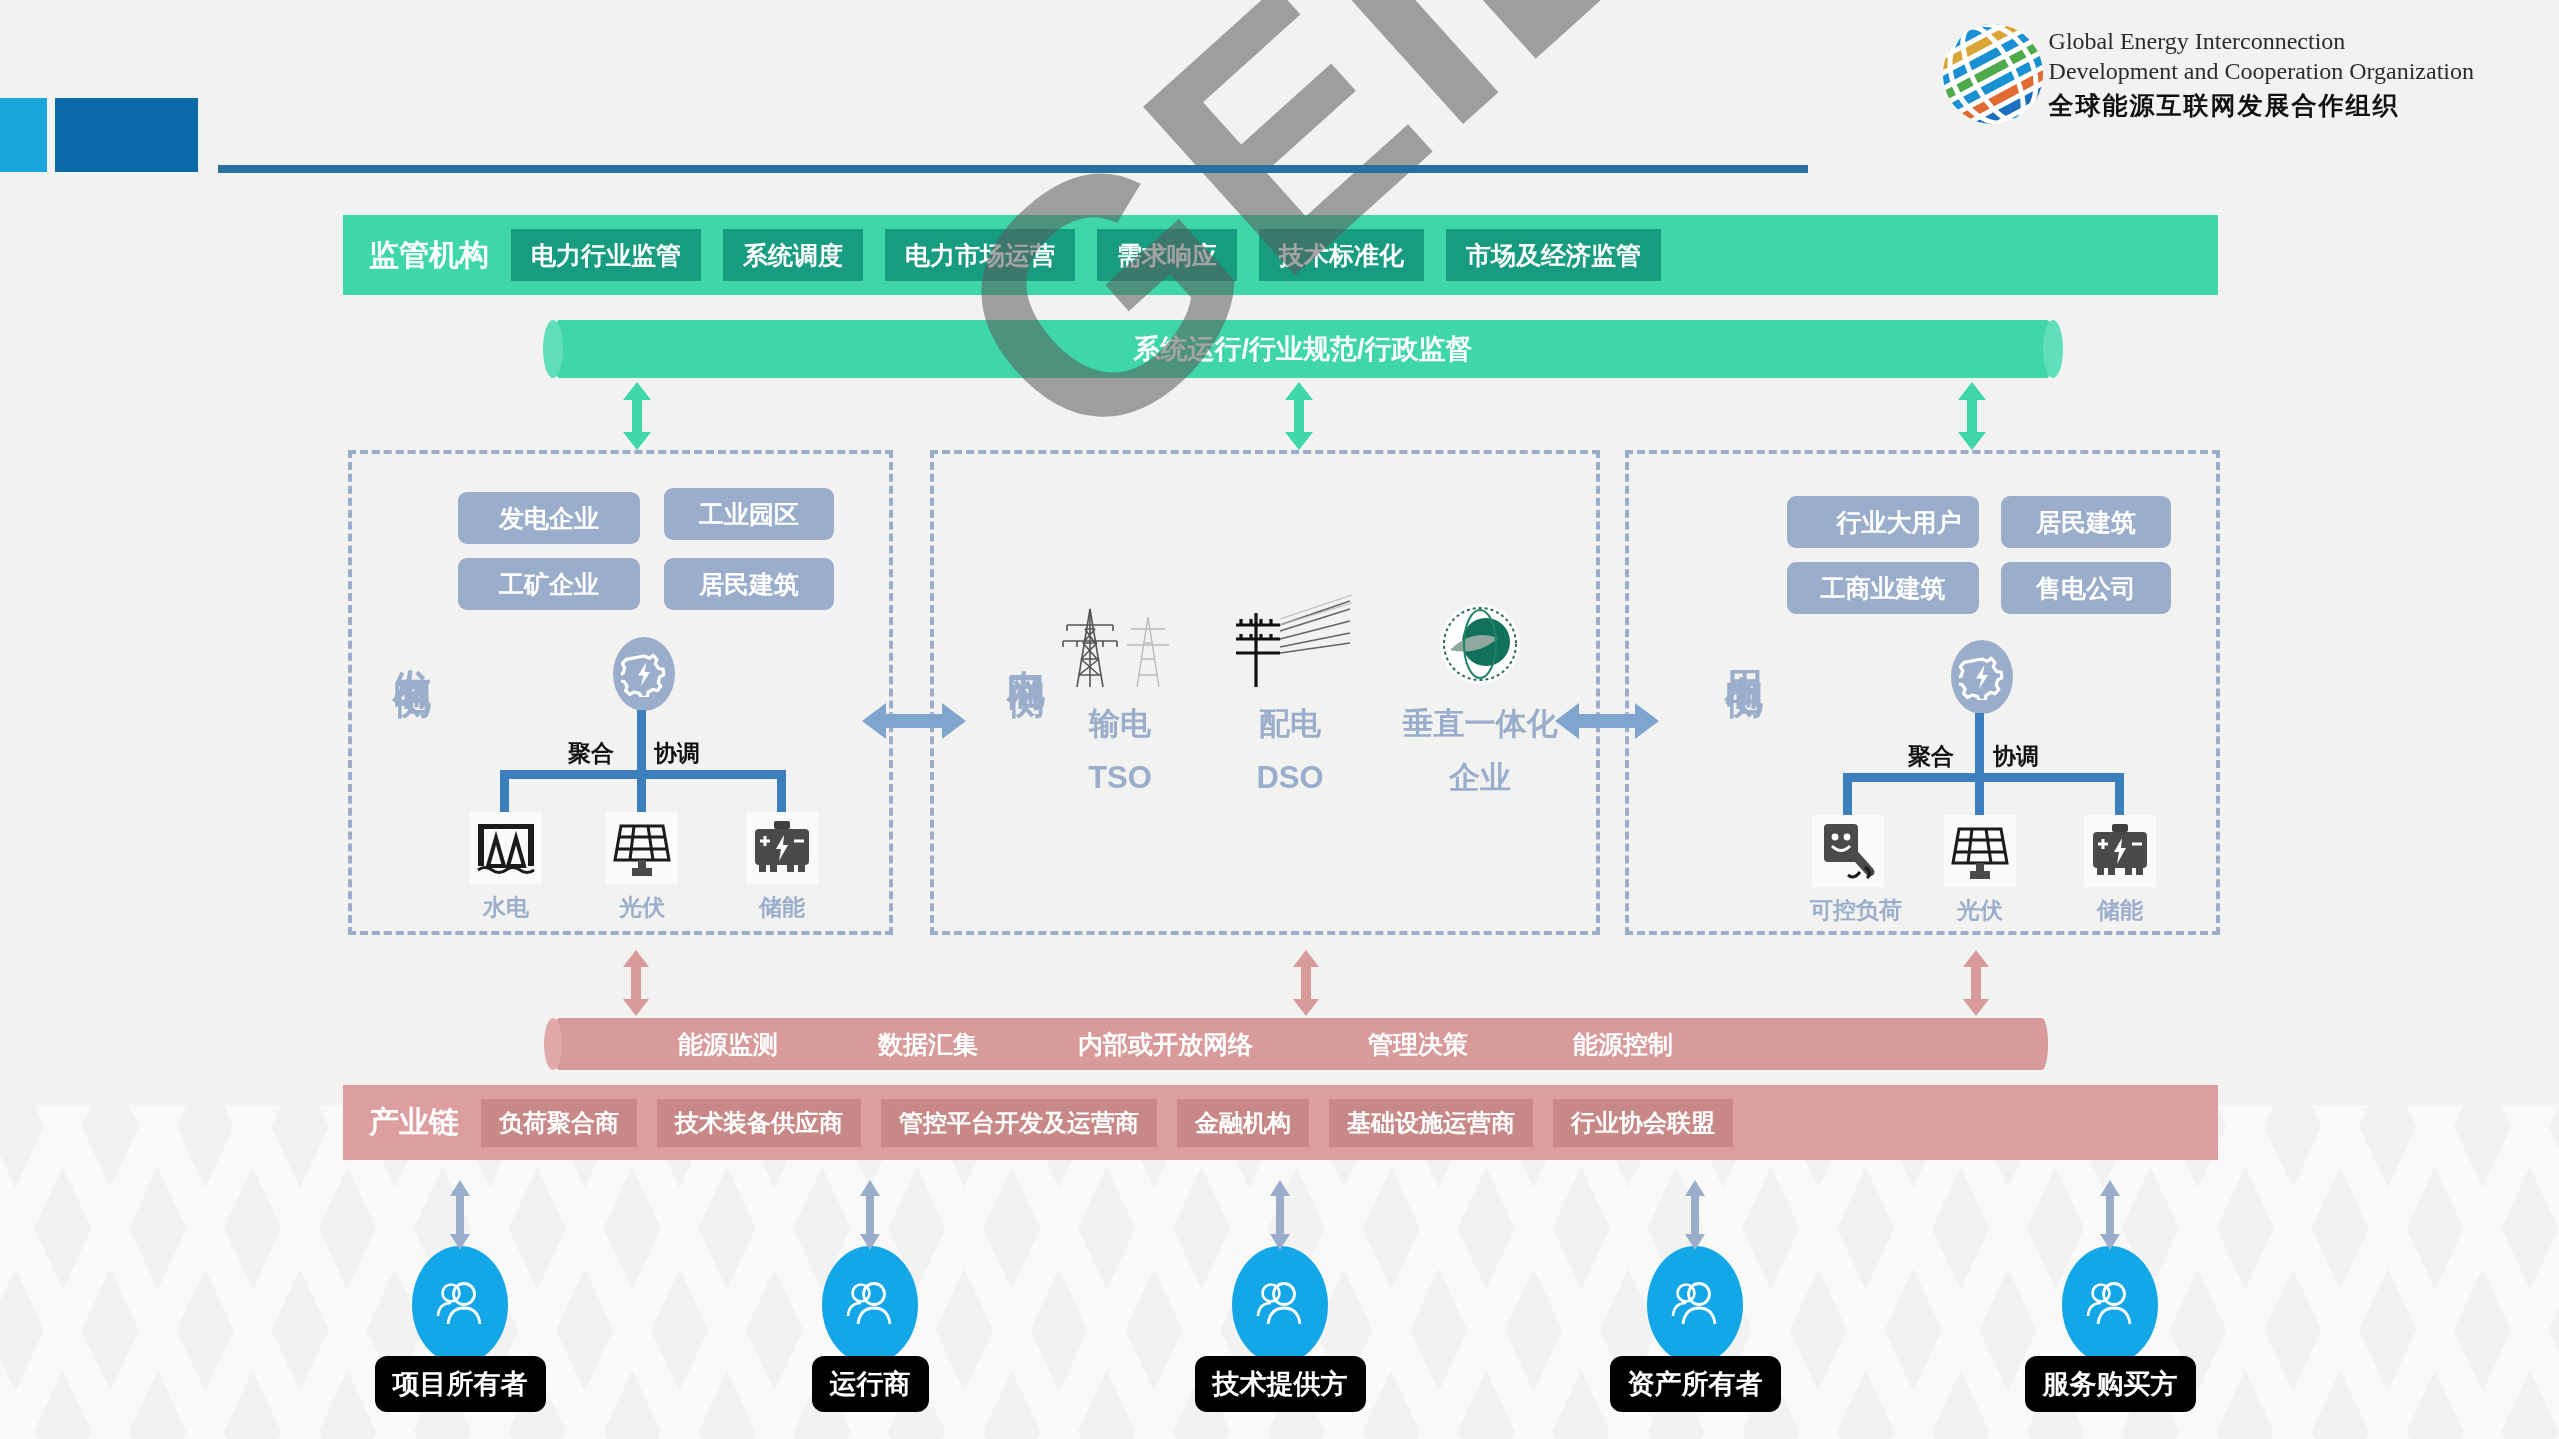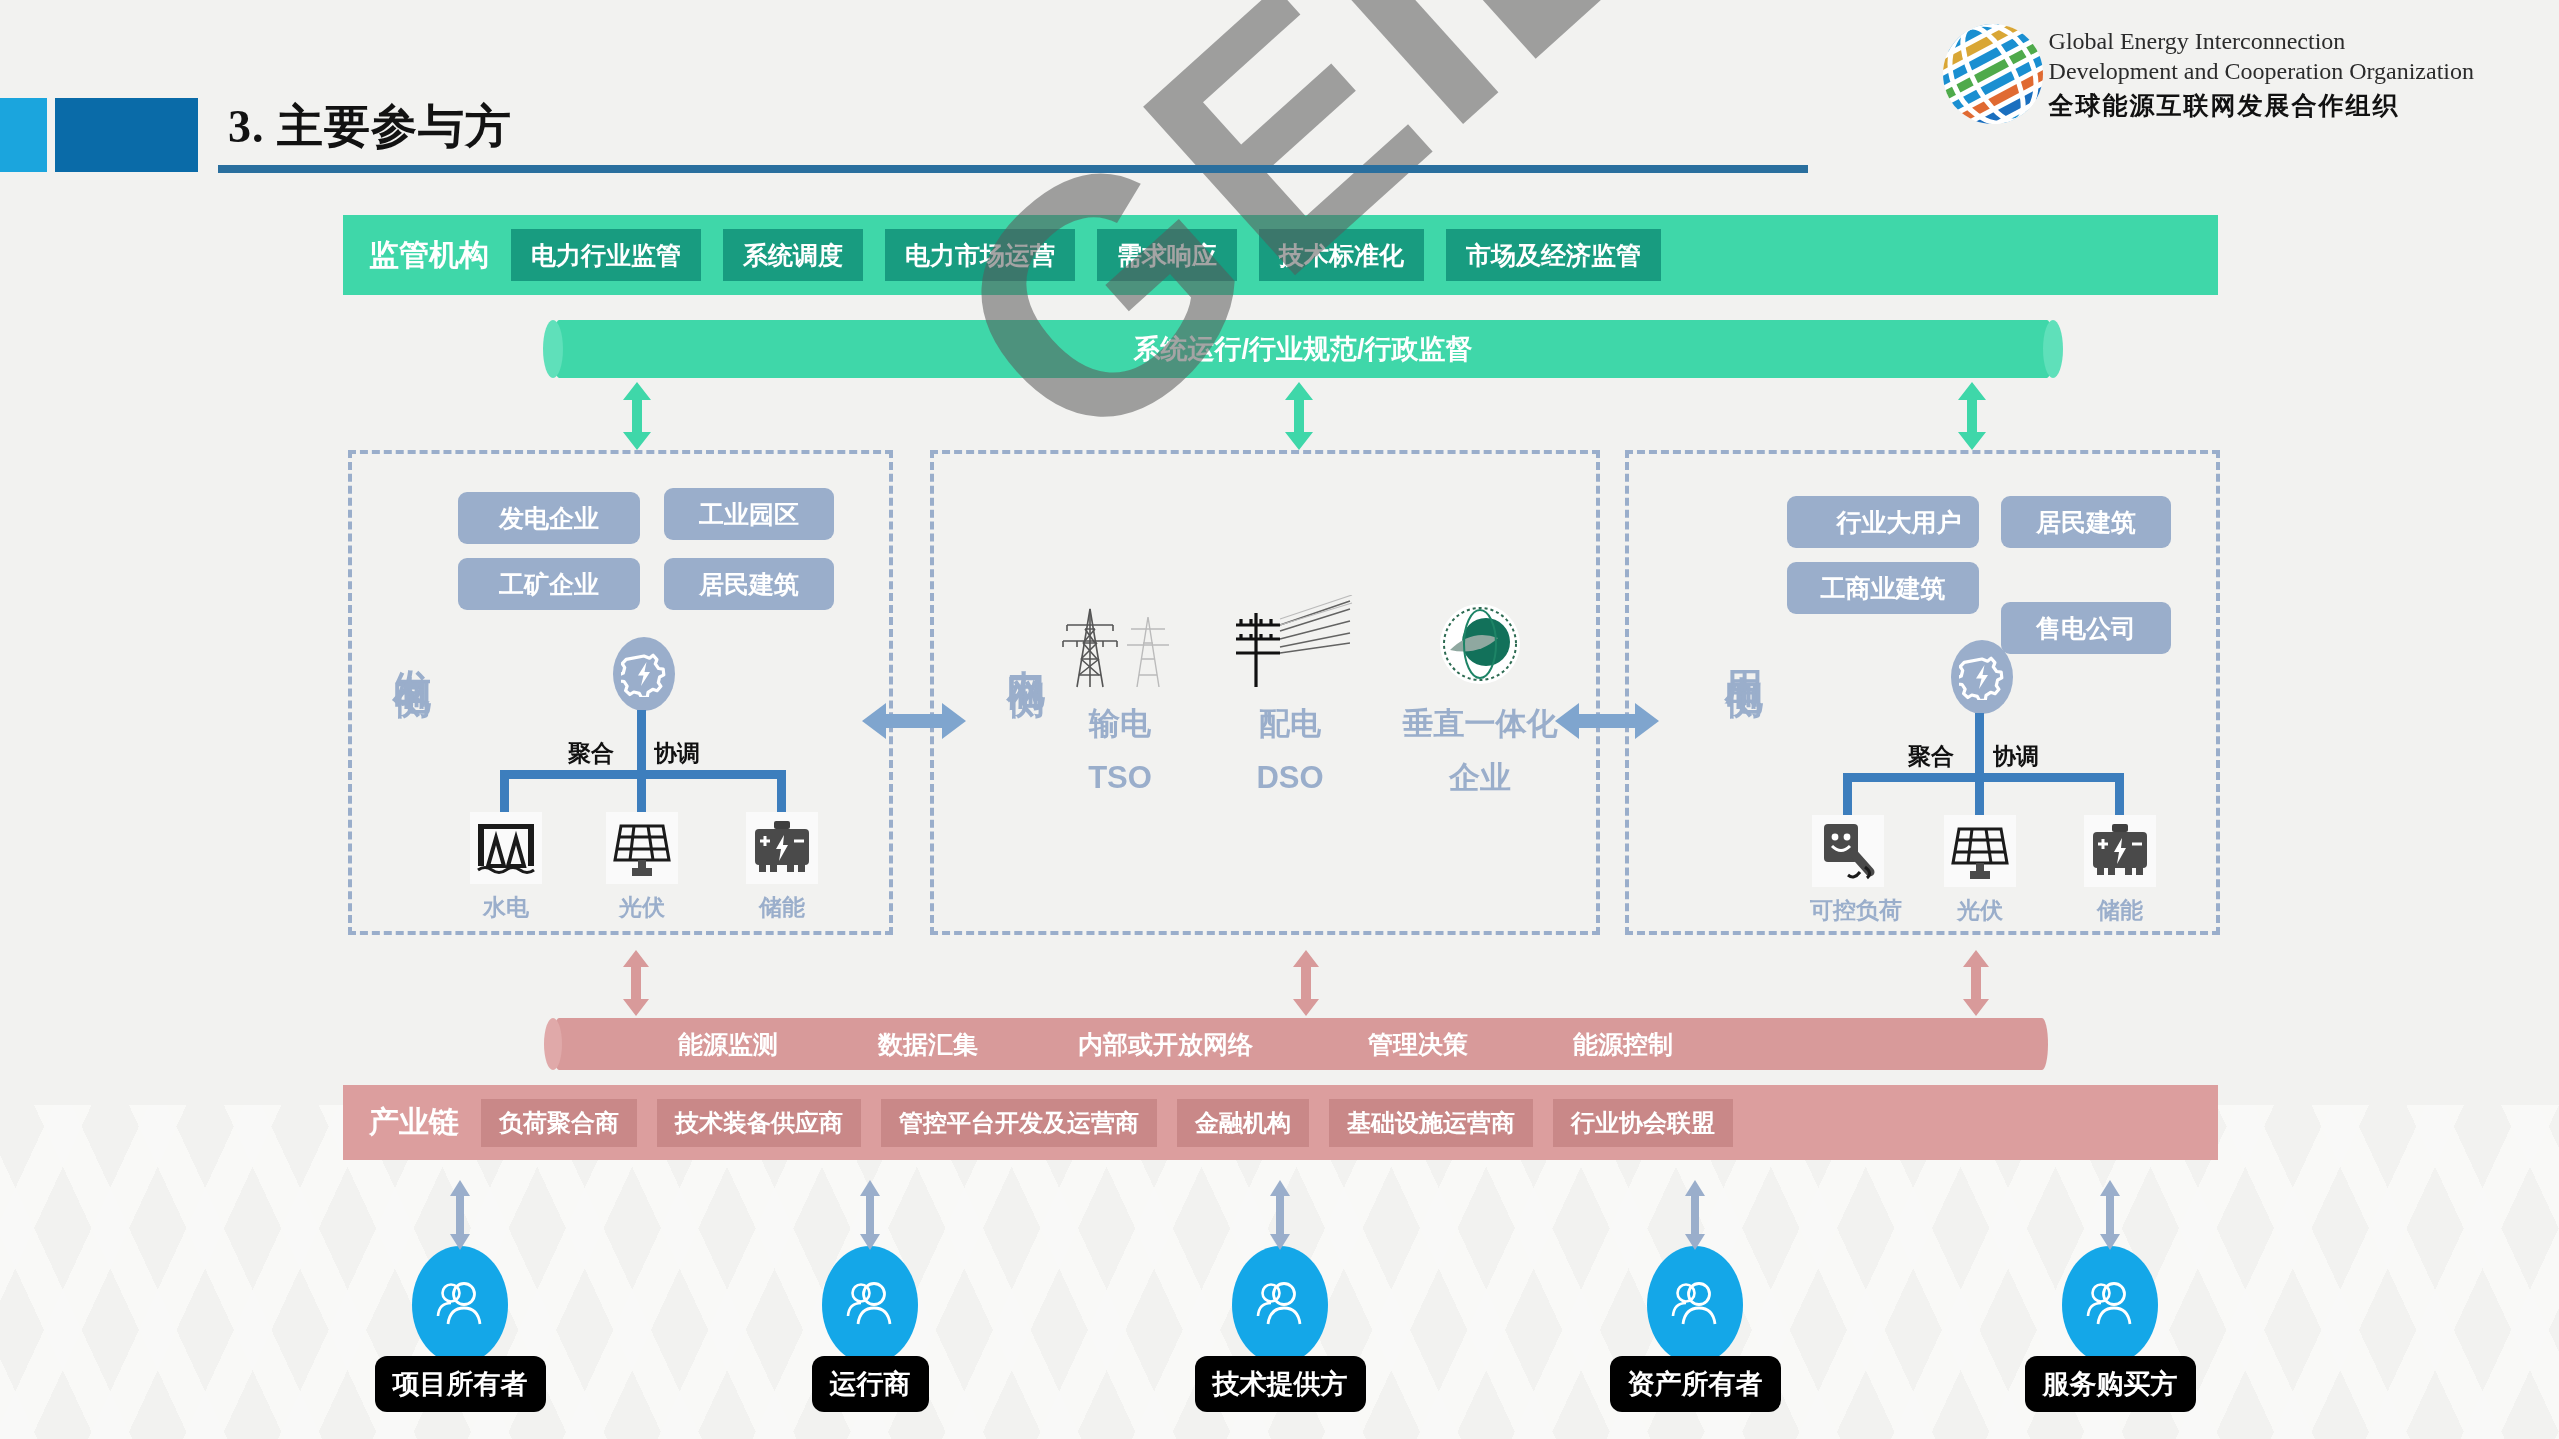--- a/index.html
+++ b/index.html
@@ -186,21 +186,20 @@
 </style>
 </head>
 <body>
 
 <div id="bg-pattern"></div>
 <div id="bg-plain-top"></div>
 
 <div id="header">
   <div class="hdr-sq-light"></div>
   <div class="hdr-sq-dark"></div>
-  <div id="page-title">3. 主要参与方</div>
   <div id="title-rule"></div>
 
   <div id="logo-block">
     <div id="logo-mark">
       <svg viewBox="0 0 112 112" width="112" height="112" aria-hidden="true">
         <defs>
             <clipPath id="gclip">
               <circle cx="56" cy="56" r="50"></circle>
             </clipPath>
           </defs>
@@ -403,21 +402,21 @@
       <polygon points="0,21 24,3 24,14 80,14 80,3 104,21 80,39 80,28 24,28 24,39" fill="#7fa5ce"></polygon>
     </svg>
 </div>
 
 <div class="panel" id="panel-load"></div>
 <div class="side-label" style="left:1718px;top:640px;">用电侧</div>
 
 <div class="actor-box" style="left:1787px;top:496px;width:192px;height:52px;padding-left:32px;">行业大用户</div>
 <div class="actor-box" style="left:2001px;top:496px;width:170px;height:52px;">居民建筑</div>
 <div class="actor-box" style="left:1787px;top:562px;width:192px;height:52px;">工商业建筑</div>
-<div class="actor-box" style="left:2001px;top:562px;width:170px;height:52px;margin-top:40px;">售电公司</div>
+<div class="actor-box" style="left:2001px;top:562px;width:170px;height:52px;">售电公司</div>
 
 <div class="gear-hub" style="left:1951px;top:640px;">
   <svg width="46" height="46" viewBox="0 0 46 46">
     <g fill="none" stroke="#fff" stroke-width="3.2" stroke-linejoin="round">
       <path d="M23 5 l5.5 2.2 3.6-3.0 3.8 4.4 -1.6 4.3 3.3 4.6 4.6 .6 .6 5.8 -4.2 2.1 -1.3 5.5 2.6 3.8 -3.8 4.4 -4.4-1.4 -4.7 3.1 -.7 4.6 -5.8 .5 -2.2-4.1 -5.5-1.4 -3.9 2.5 -4.3-3.9 1.5-4.4 -3.0-4.7 -4.6-.7 -.4-5.8 4.2-2.0 1.4-5.5 -2.5-3.9 4.0-4.2z"></path>
     </g>
     <polygon points="25.5,11 17,24.5 22.5,24.5 20,35 29,21 23.5,21" fill="#fff"></polygon>
   </svg>
 </div>
 

